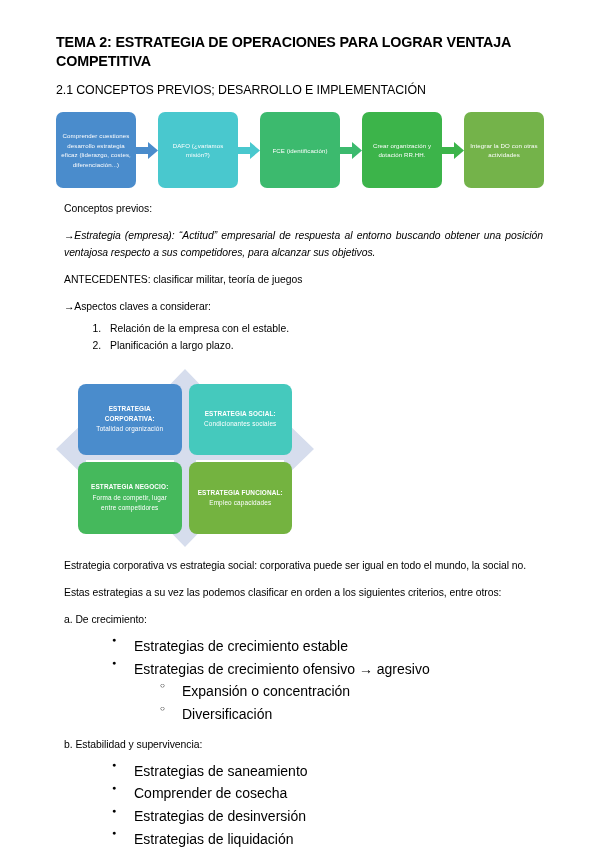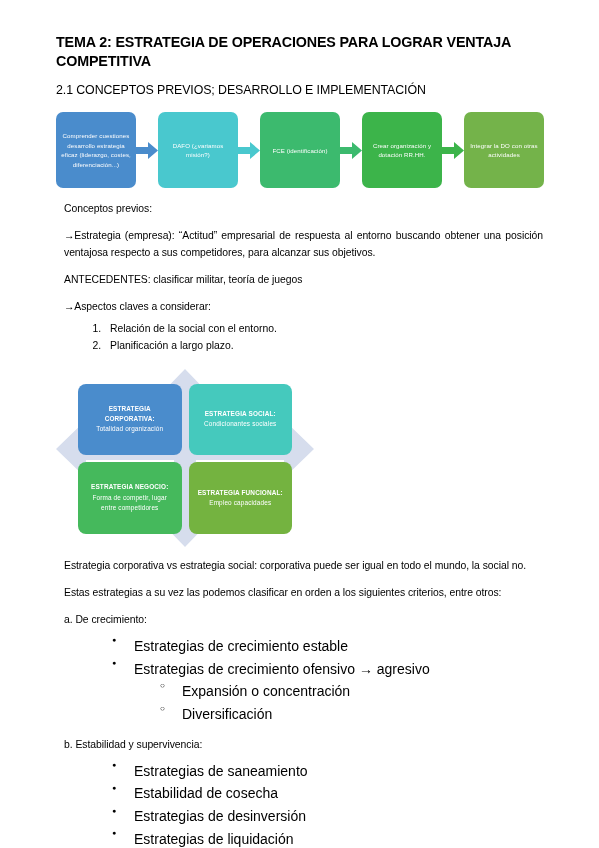--- a/index.html
+++ b/index.html
@@ -72,21 +72,21 @@
   }
   .fc-arrow svg { display: block; }
 
   
   p.body {
     margin: 11px 0 0 8px;
     font-size: 10.4px;
     line-height: 1.55;
     letter-spacing: -0.05px;
   }
-  p.body.justify { text-align: justify; }
+  p.body.justify { text-align: justify; font-style: italic; }
 
   ol.num-list {
     margin: 6px 0 0 0;
     padding-left: 48px;
     font-size: 10.4px;
     line-height: 1.62;
   }
   ol.num-list li { padding-left: 6px; }
 
   ul.bullets {
@@ -222,21 +222,21 @@
 
   <p class="body">Conceptos previos:</p>
 
   <p class="body justify">→Estrategia (empresa): “Actitud” empresarial de respuesta al entorno buscando obtener una posición ventajosa respecto a sus competidores, para alcanzar sus objetivos.</p>
 
   <p class="body">ANTECEDENTES: clasificar militar, teoría de juegos</p>
 
   <p class="body">→Aspectos claves a considerar:</p>
 
   <ol class="num-list">
-    <li>Relación de la social con el entorno.</li>
+    <li>Relación de la empresa con el estable.</li>
     <li>Planificación a largo plazo.</li>
   </ol>
 
 
   <div class="quadrant-wrap">
 
     <svg class="quad-bg" viewBox="0 0 258 178">
       <path id="quadDiamond" d="M129 0 L158 30 L140 30 L140 69 L228 69 L228 51 L258 80 L228 109 L228 91 L140 91 L140 148 L158 148 L129 178 L100 148 L118 148 L118 91 L30 91 L30 109 L0 80 L30 51 L30 69 L118 69 L118 30 L100 30 Z" fill="#d6dded"></path>
     </svg>
 
@@ -288,18 +288,18 @@
         <li>Expansión o concentración</li>
         <li>Diversificación</li>
       </ul>
     </li>
   </ul>
 
   <p class="body">b. Estabilidad y supervivencia:</p>
 
   <ul class="bullets">
     <li>Estrategias de saneamiento</li>
-    <li>Estabilidad de cosecha</li>
+    <li>Comprender de cosecha</li>
     <li>Estrategias de desinversión</li>
     <li>Estrategias de liquidación</li>
   </ul>
 
 </div>
 
 </body></html>

